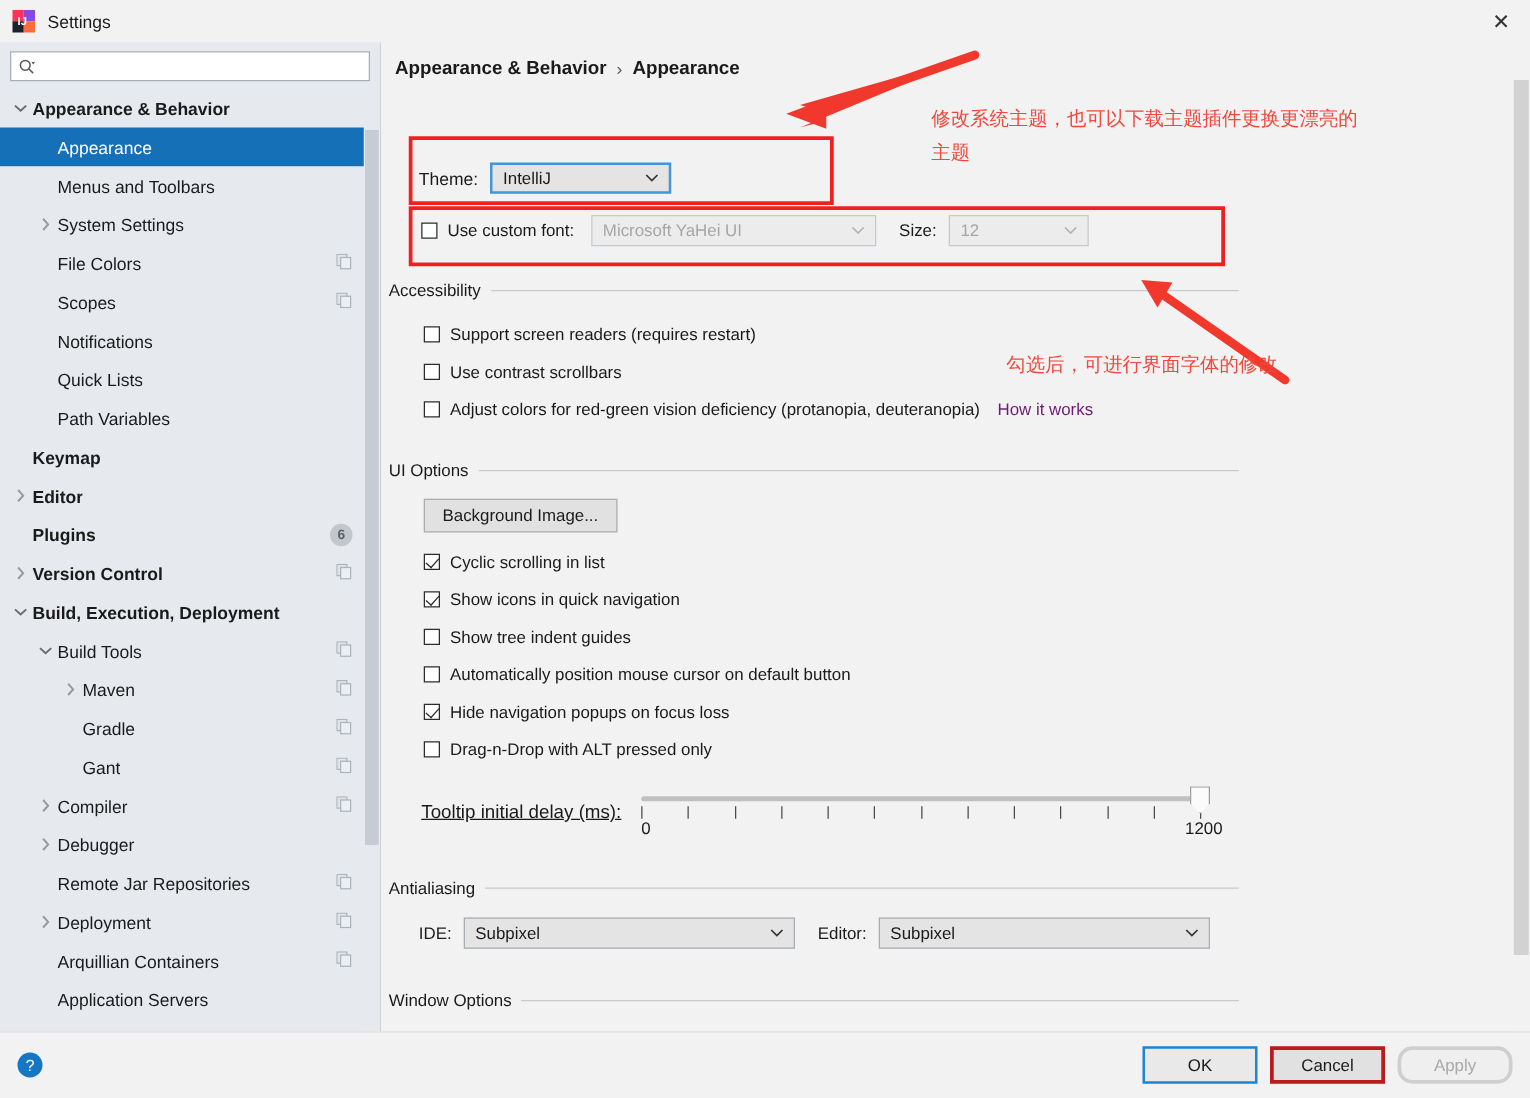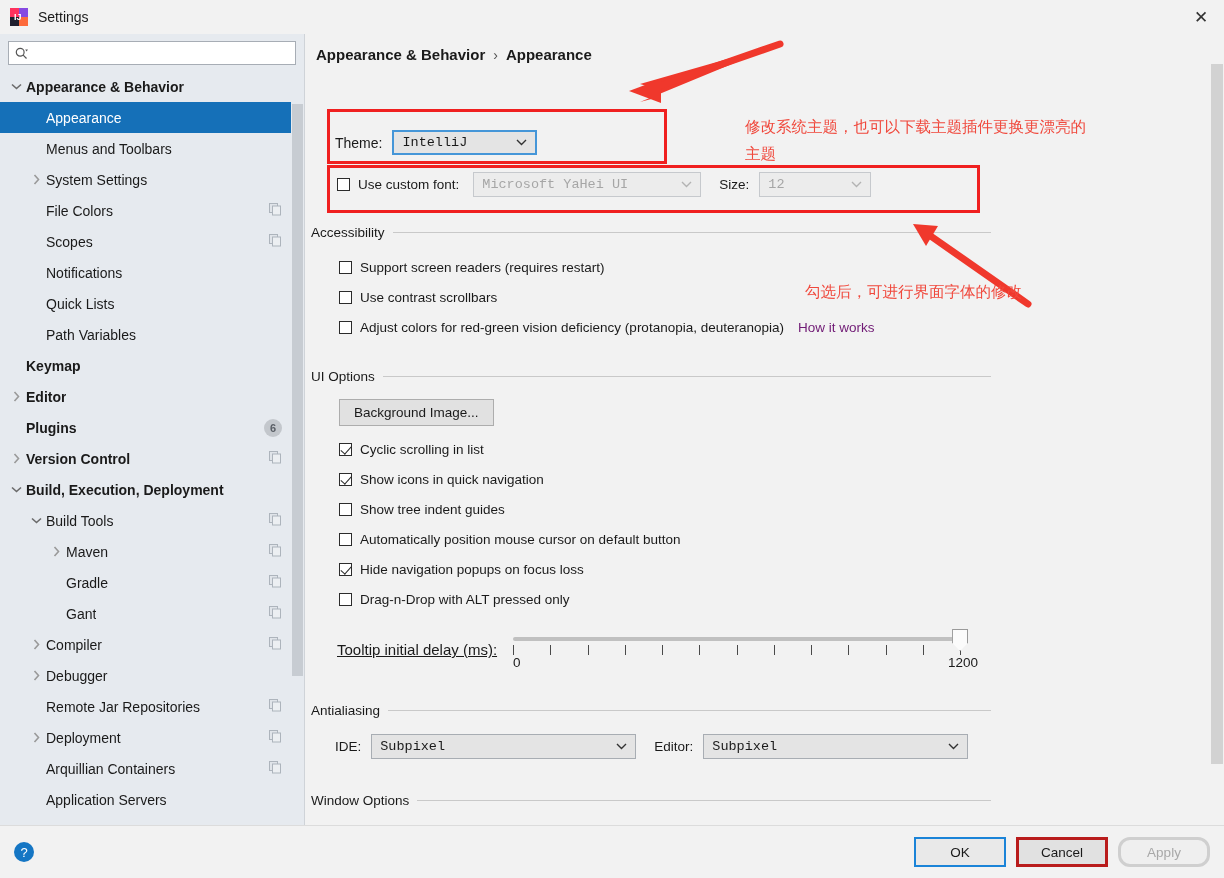--- a/index.html
+++ b/index.html
@@ -128,21 +128,21 @@
   .breadcrumb .sep { font-weight: normal; color:#555; font-size: 14px; }
 
   .combo {
     height: 25px; background: #e4e4e4;
     border: 1px solid #a8adb3;
     display:flex; align-items:center;
     padding: 0 6px 0 8px;
     font-size: 13.5px; color: #1a1a1a;
     position: relative;
   }
-  .combo .val { flex:1; overflow:hidden; white-space:nowrap; text-overflow:ellipsis;font-family:Liberation Mono, monospace; }
+  .combo .val { flex:1; overflow:hidden; white-space:nowrap; text-overflow:ellipsis; }
   .combo .arrow { width: 16px; display:flex; align-items:center; justify-content:center; }
   .combo.focused { border: 2px solid #4596d8; background:#e4e4e4; }
   .combo.disabled { background:#ececec; border-color:#c6c9cd; color:#a6a6a6; }
   .combo.disabled .arrow svg polyline { stroke:#b3b3b3; }
   .combo.plain { background:#e4e4e4; }
 
   .cb {
     width: 13px; height: 13px; flex: 0 0 13px;
     border: 1px solid #2b2b2b; background:#fff;
     display:inline-flex; align-items:center; justify-content:center;
@@ -623,21 +623,21 @@
           <polygon points="195,5 55,45 72,50 50,52 70,59 55,63" fill="#f0382c"></polygon>
           <path d="M195,5 L60,52" stroke="#f0382c" stroke-width="7" stroke-linecap="round"></path>
           <polygon points="44,52 76,40 76,64" fill="#f0382c"></polygon>
         </svg>
 
         <svg class="arrow-svg" style="left:595px; top:150px; width:140px; height:130px;" viewBox="0 0 140 130">
           <path d="M128,120 L22,46" stroke="#f0382c" stroke-width="7" stroke-linecap="round"></path>
           <polygon points="13,40 38,42 26,62" fill="#f0382c"></polygon>
         </svg>
 
-        <div class="annotation" style="left:440px; top:48px; width:480px;margin-top:32px;">修改系统主题，也可以下载主题插件更换更漂亮的
+        <div class="annotation" style="left:440px; top:48px; width:480px;">修改系统主题，也可以下载主题插件更换更漂亮的
 主题</div>
         <div class="annotation" style="left:500px; top:245px; width:400px;">勾选后，可进行界面字体的修改</div>
 
       </div>
 
       <div class="right-scrollbar">
         <div class="thumb"></div>
       </div>
     </div>
   </div>

